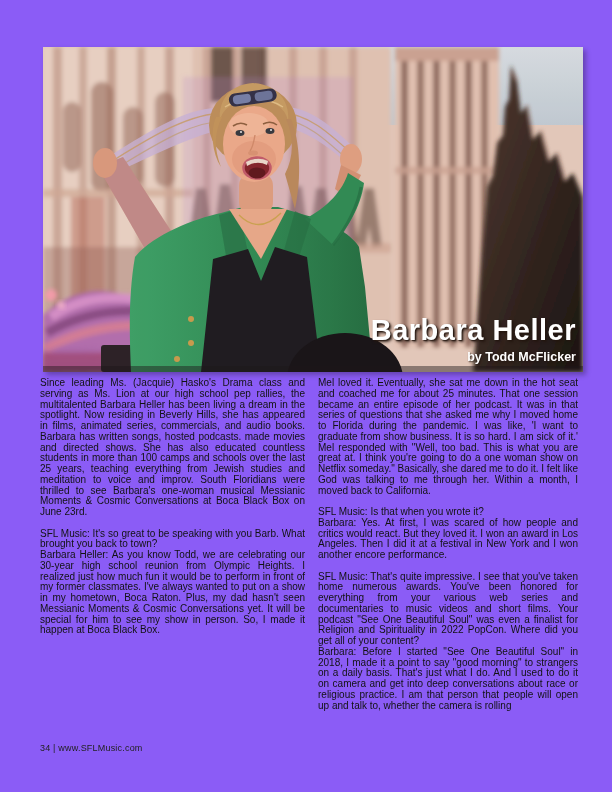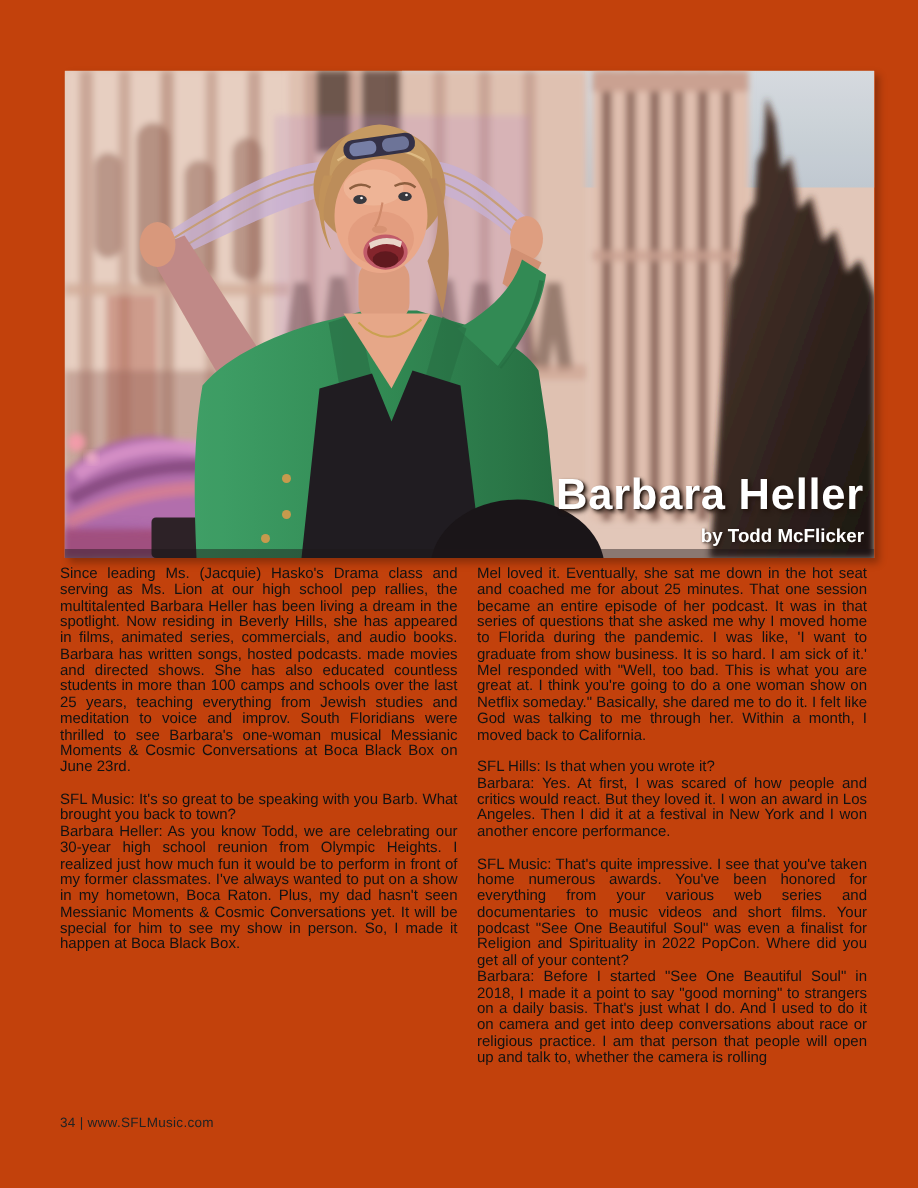--- a/index.html
+++ b/index.html
@@ -1,17 +1,17 @@
 <!DOCTYPE html>
 <html><head>
 <meta charset="utf-8">
 <style>
   html,body{margin:0;padding:0;background:#888;}
   .page{
-    position:relative;width:612px;height:792px;background:#c2410c;
+    position:relative;width:612px;height:792px;background:#8b5cf6;
     font-family:"Liberation Sans","DejaVu Sans",sans-serif;overflow:hidden;
     margin:0 auto;
   }
   .hero{
     position:absolute;left:43px;top:47px;width:540px;height:325px;
     overflow:hidden;box-shadow:3px 3px 5px rgba(0,0,0,0.28);
   }
   .hero svg{display:block;width:100%;height:100%;}
   .hero-text{
     position:absolute;right:7px;bottom:9px;text-align:right;color:#fff;
@@ -210,21 +210,21 @@
   </div>
 
   <div class="columns">
     <div class="col col-left">
       <p>Since leading Ms. (Jacquie) Hasko's Drama class and serving as Ms. Lion at our high school pep rallies, the multitalented Barbara Heller has been living a dream in the spotlight. Now residing in Beverly Hills, she has appeared in films, animated series, commercials, and audio books. Barbara has written songs, hosted podcasts. made movies and directed shows. She has also educated countless students in more than 100 camps and schools over the last 25 years, teaching everything from Jewish studies and meditation to voice and improv. South Floridians were thrilled to see Barbara's one-woman musical Messianic Moments &amp; Cosmic Conversations at Boca Black Box on June 23rd.</p>
       <p class="pgap">SFL Music: It's so great to be speaking with you Barb. What brought you back to town?</p>
       <p>Barbara Heller: As you know Todd, we are celebrating our 30-year high school reunion from Olympic Heights. I realized just how much fun it would be to perform in front of my former classmates. I've always wanted to put on a show in my hometown, Boca Raton. Plus, my dad hasn't seen Messianic Moments &amp; Cosmic Conversations yet. It will be special for him to see my show in person. So, I made it happen at Boca Black Box.</p>
     </div>
     <div class="col col-right">
       <p>Mel loved it. Eventually, she sat me down in the hot seat and coached me for about 25 minutes. That one session became an entire episode of her podcast. It was in that series of questions that she asked me why I moved home to Florida during the pandemic. I was like, 'I want to graduate from show business. It is so hard. I am sick of it.' Mel responded with "Well, too bad. This is what you are great at. I think you're going to do a one woman show on Netflix someday." Basically, she dared me to do it. I felt like God was talking to me through her. Within a month, I moved back to California.</p>
-      <p class="pgap">SFL Hills: Is that when you wrote it?</p>
+      <p class="pgap">SFL Music: Is that when you wrote it?</p>
       <p>Barbara: Yes. At first, I was scared of how people and critics would react. But they loved it. I won an award in Los Angeles. Then I did it at a festival in New York and I won another encore performance.</p>
       <p class="pgap">SFL Music: That's quite impressive. I see that you've taken home numerous awards. You've been honored for everything from your various web series and documentaries to music videos and short films. Your podcast "See One Beautiful Soul" was even a finalist for Religion and Spirituality in 2022 PopCon. Where did you get all of your content?</p>
       <p>Barbara: Before I started "See One Beautiful Soul" in 2018, I made it a point to say "good morning" to strangers on a daily basis. That's just what I do. And I used to do it on camera and get into deep conversations about race or religious practice. I am that person that people will open up and talk to, whether the camera is rolling</p>
     </div>
   </div>
 
   <div class="footer">34 | www.SFLMusic.com</div>
 
 </div>
 

